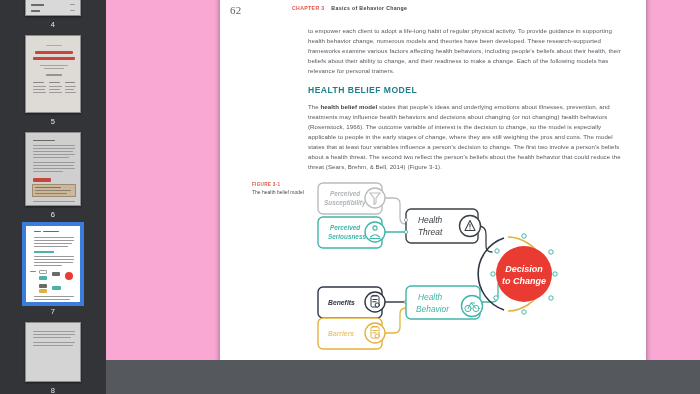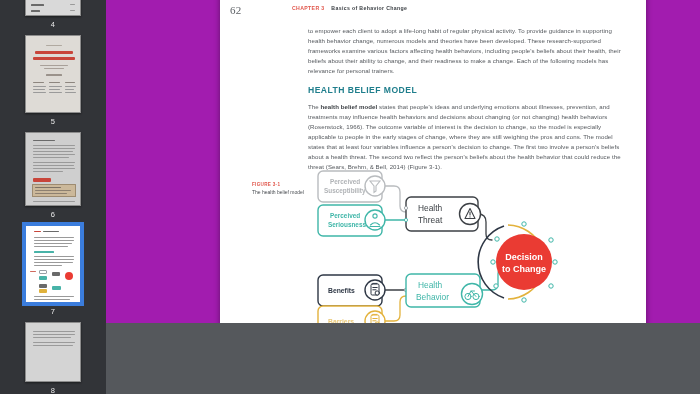--- a/index.html
+++ b/index.html
@@ -39,22 +39,22 @@
   
   .mini { position: absolute; background: #9a9a9a; border-radius: .5px; }
   .mini.red { background: #c8453a; }
   .mini.teal { background: #48b3a8; }
   .mini.gold { background: #e0b23c; }
   .mini.dark { background: #6a6a6a; }
   .mini-circle { position: absolute; border-radius: 50%; }
 
   
   .viewer {
-    flex: 1; height: 323px;
-    background: #a21caf;
+    flex: 1; height: 360px;
+    background: #f9a8d4;
     position: relative; overflow: hidden;
   }
   .page-sheet {
     position: absolute; left: 114px; top: -10px;
     width: 426px; height: 420px;
     background: #ffffff;
     box-shadow: 0 0 6px rgba(0,0,0,.4);
   }
   .pg-folio {
     position: absolute; left: 10px; top: 14px;
@@ -83,21 +83,21 @@
   .fig-caption {
     position: absolute; left: 32px; top: 192px; width: 56px;
   }
   .fig-label {
     font-size: 4.6px; font-weight: bold; color: #e0554a;
     letter-spacing: .3px; margin-bottom: 2px;
   }
   .fig-desc { font-size: 5px; color: #4a4e53; line-height: 7px; }
 
   
-  .figure { position: absolute; left: 90px; top: 178px; width: 300px; height: 185px; }
+  .figure { position: absolute; left: 90px; top: 190px; width: 300px; height: 185px; font-style: italic; }
   .figure svg { display: block; }
 
   .closing { position: absolute; left: 76px; top: 376px; width: 316px; }
 </style>
 </head>
 <body>
 
 <div id="app">
 
   <div class="thumb-rail">

